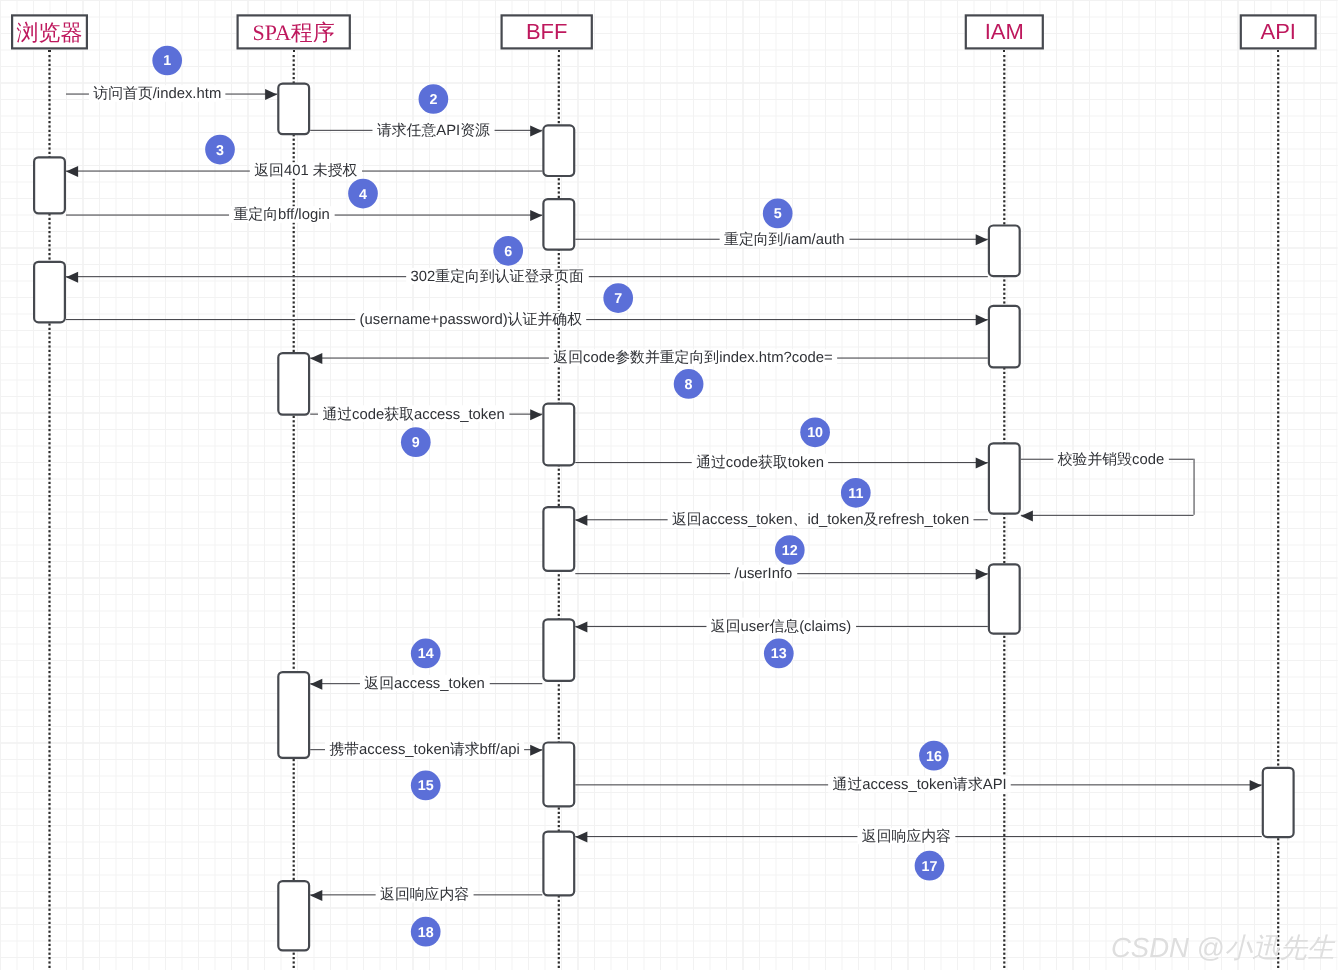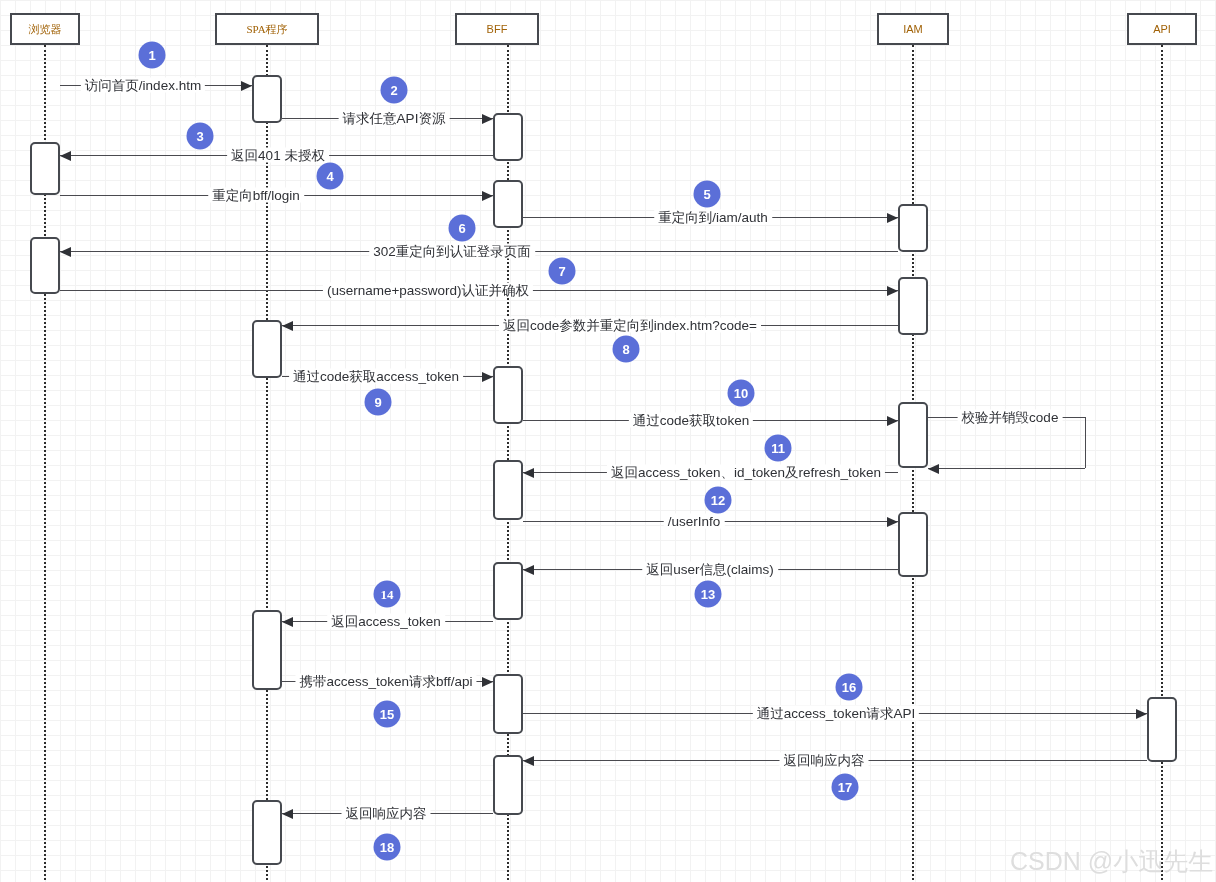--- a/index.html
+++ b/index.html
@@ -21,22 +21,22 @@
     background-size: 15px 15px, 15px 15px, 75px 75px, 75px 75px;
     background-position: 0 0, 0 0, 0 0, 0 0;
     font-family: "Liberation Sans", "DejaVu Sans", sans-serif;
     overflow: hidden;
   }
   .actor-box {
     position: absolute;
     box-sizing: border-box;
     border: 2px solid #46494f;
     background: #ffffff;
-    color: #a16207;
-    font-size: 11px;
+    color: #be185d;
+    font-size: 20px;
     display: flex;
     align-items: center;
     justify-content: center;
     white-space: nowrap;
     height: 32px;
   }
   .lifeline {
     position: absolute;
     width: 0;
     border-left: 2px dotted #2c2c2c;
@@ -90,20 +90,21 @@
     display: flex;
     align-items: center;
     justify-content: center;
     transform: translate(-50%, -50%);
   }
   .watermark {
     position: absolute;
     color: #dedede;
     font-size: 25px;
     white-space: nowrap;
+    font-style: italic;
   }
 </style>
 </head>
 <body>
 
 <div id="canvas">
   <div id="layer">
       <div class="lifeline" style="left: 44px; top: 45px; height: 835px;"></div>
       <div class="lifeline" style="left: 266px; top: 45px; height: 835px;"></div>
       <div class="lifeline" style="left: 507px; top: 45px; height: 835px;"></div>
@@ -175,21 +176,21 @@
       <div class="arrow-head arrow-right" style="left: 887px; top: 517px;"></div>
       <div class="msg-label" style="left: 694px; top: 521px;">/userInfo</div>
       <div class="badge" style="left: 718px; top: 500px;">12</div>
       <div class="msg-line" style="left: 523px; top: 569px; width: 375px;"></div>
       <div class="arrow-head arrow-left" style="left: 523px; top: 565px;"></div>
       <div class="msg-label" style="left: 710px; top: 569px;">返回user信息(claims)</div>
       <div class="badge" style="left: 708px; top: 594px;">13</div>
       <div class="msg-line" style="left: 282px; top: 621px; width: 211px;"></div>
       <div class="arrow-head arrow-left" style="left: 282px; top: 617px;"></div>
       <div class="msg-label" style="left: 386px; top: 621px;">返回access_token</div>
-      <div class="badge" style="left: 387px; top: 594px; font-family: Liberation Serif, serif;">14</div>
+      <div class="badge" style="left: 387px; top: 594px;">14</div>
       <div class="msg-line" style="left: 282px; top: 681px; width: 211px;"></div>
       <div class="arrow-head arrow-right" style="left: 482px; top: 677px;"></div>
       <div class="msg-label" style="left: 386px; top: 681px;">携带access_token请求bff/api</div>
       <div class="badge" style="left: 387px; top: 714px;">15</div>
       <div class="msg-line" style="left: 523px; top: 713px; width: 624px;"></div>
       <div class="arrow-head arrow-right" style="left: 1136px; top: 709px;"></div>
       <div class="msg-label" style="left: 836px; top: 713px;">通过access_token请求API</div>
       <div class="badge" style="left: 849px; top: 687px;">16</div>
       <div class="msg-line" style="left: 523px; top: 760px; width: 624px;"></div>
       <div class="arrow-head arrow-left" style="left: 523px; top: 756px;"></div>

